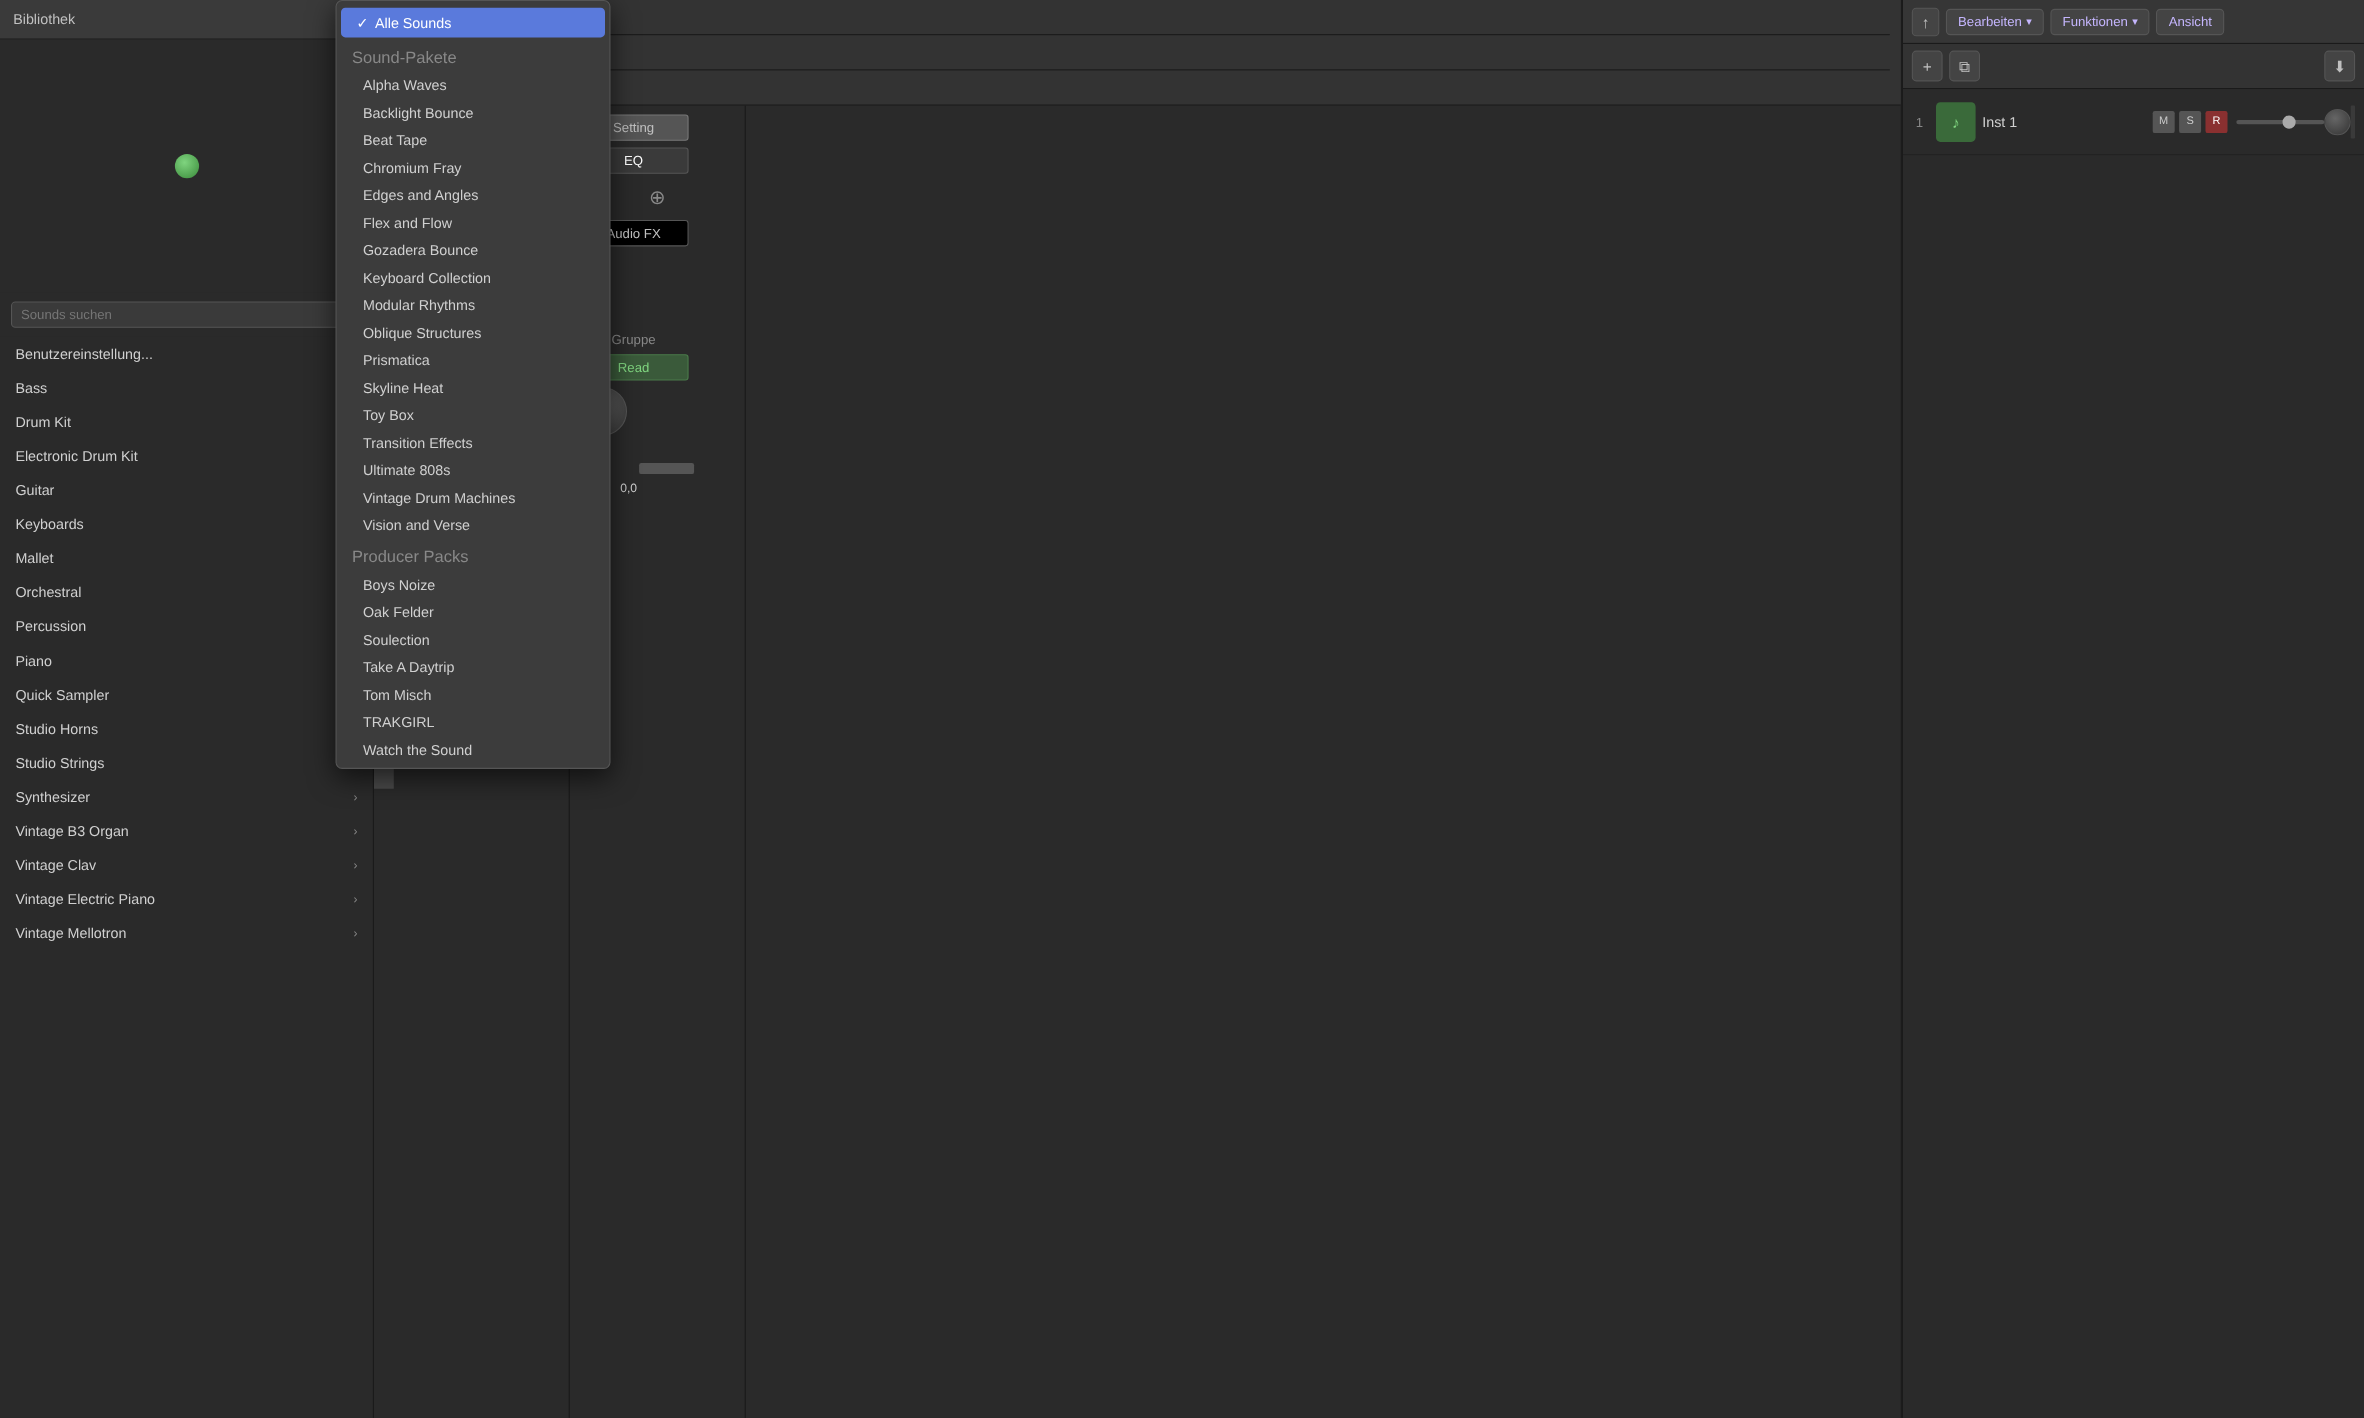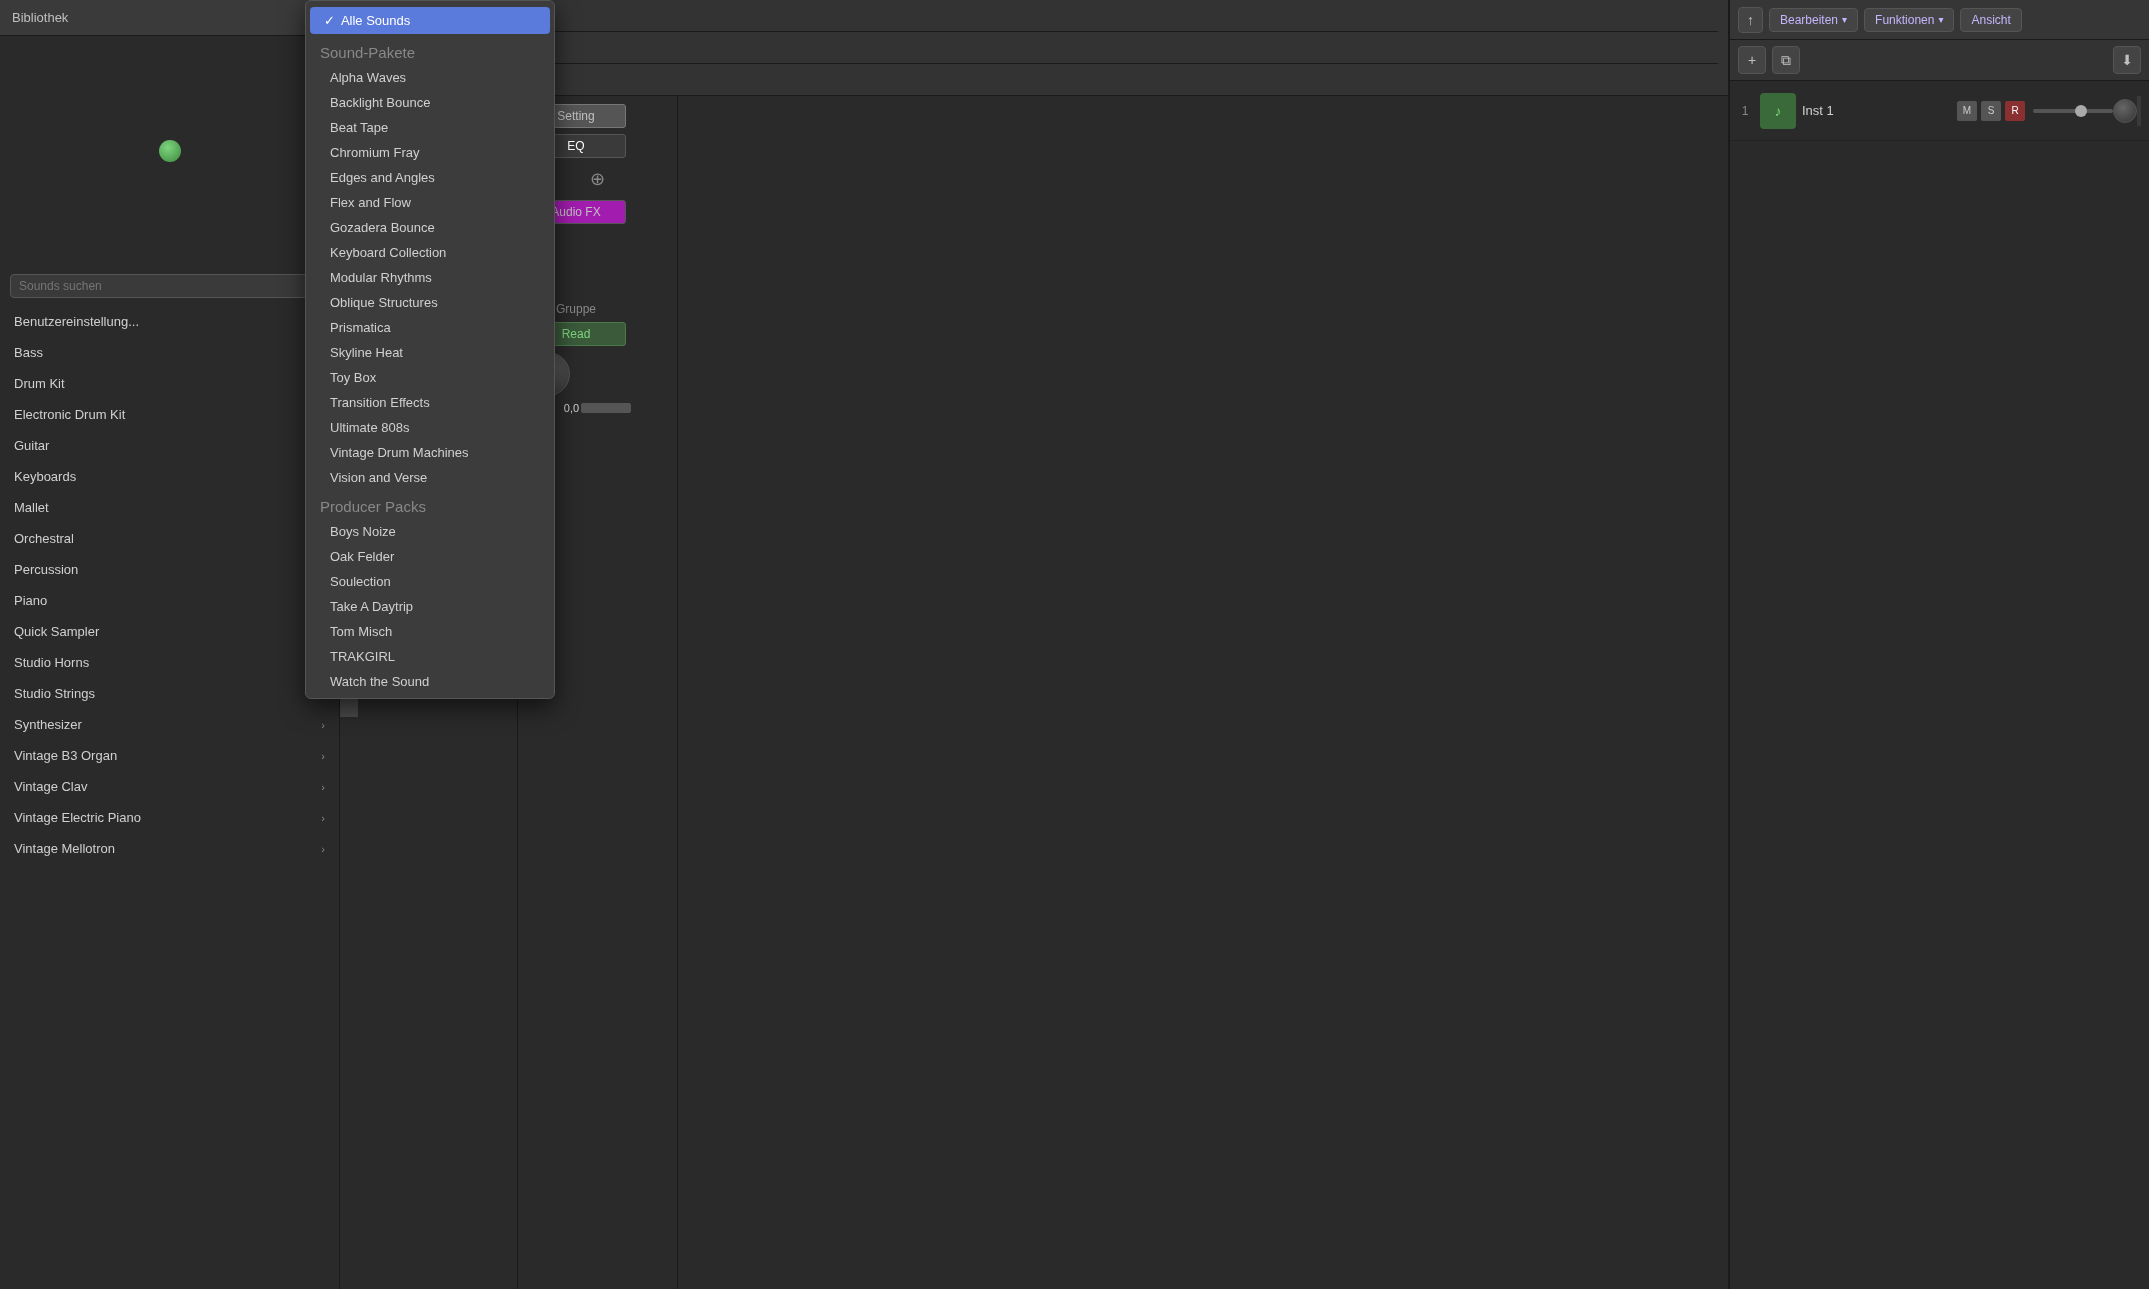--- a/index.html
+++ b/index.html
@@ -289,21 +289,21 @@
     }
 
     .instrument-label {
       font-size: 12px;
       color: #c0c0c0;
     }
 
     .audio-fx-btn {
       width: 100px;
       padding: 4px 8px;
-      background: #a21caf;
+      background: #000000;
       border: 1px solid #555;
       border-radius: 3px;
       color: #c0c0c0;
       font-size: 12px;
       text-align: center;
       cursor: pointer;
     }
 
     .sends-btn {
       width: 100px;
@@ -350,20 +350,21 @@
       color: #aaa;
       text-align: center;
       width: 100%;
       display: flex;
       justify-content: center;
       gap: 2px;
     }
 
     .value-num {
       color: #d0d0d0;
+      margin-top: 36px;
     }
 
     .value-bar {
       width: 50px;
       height: 10px;
       background: #555;
       border-radius: 2px;
       align-self: center;
     }
 

